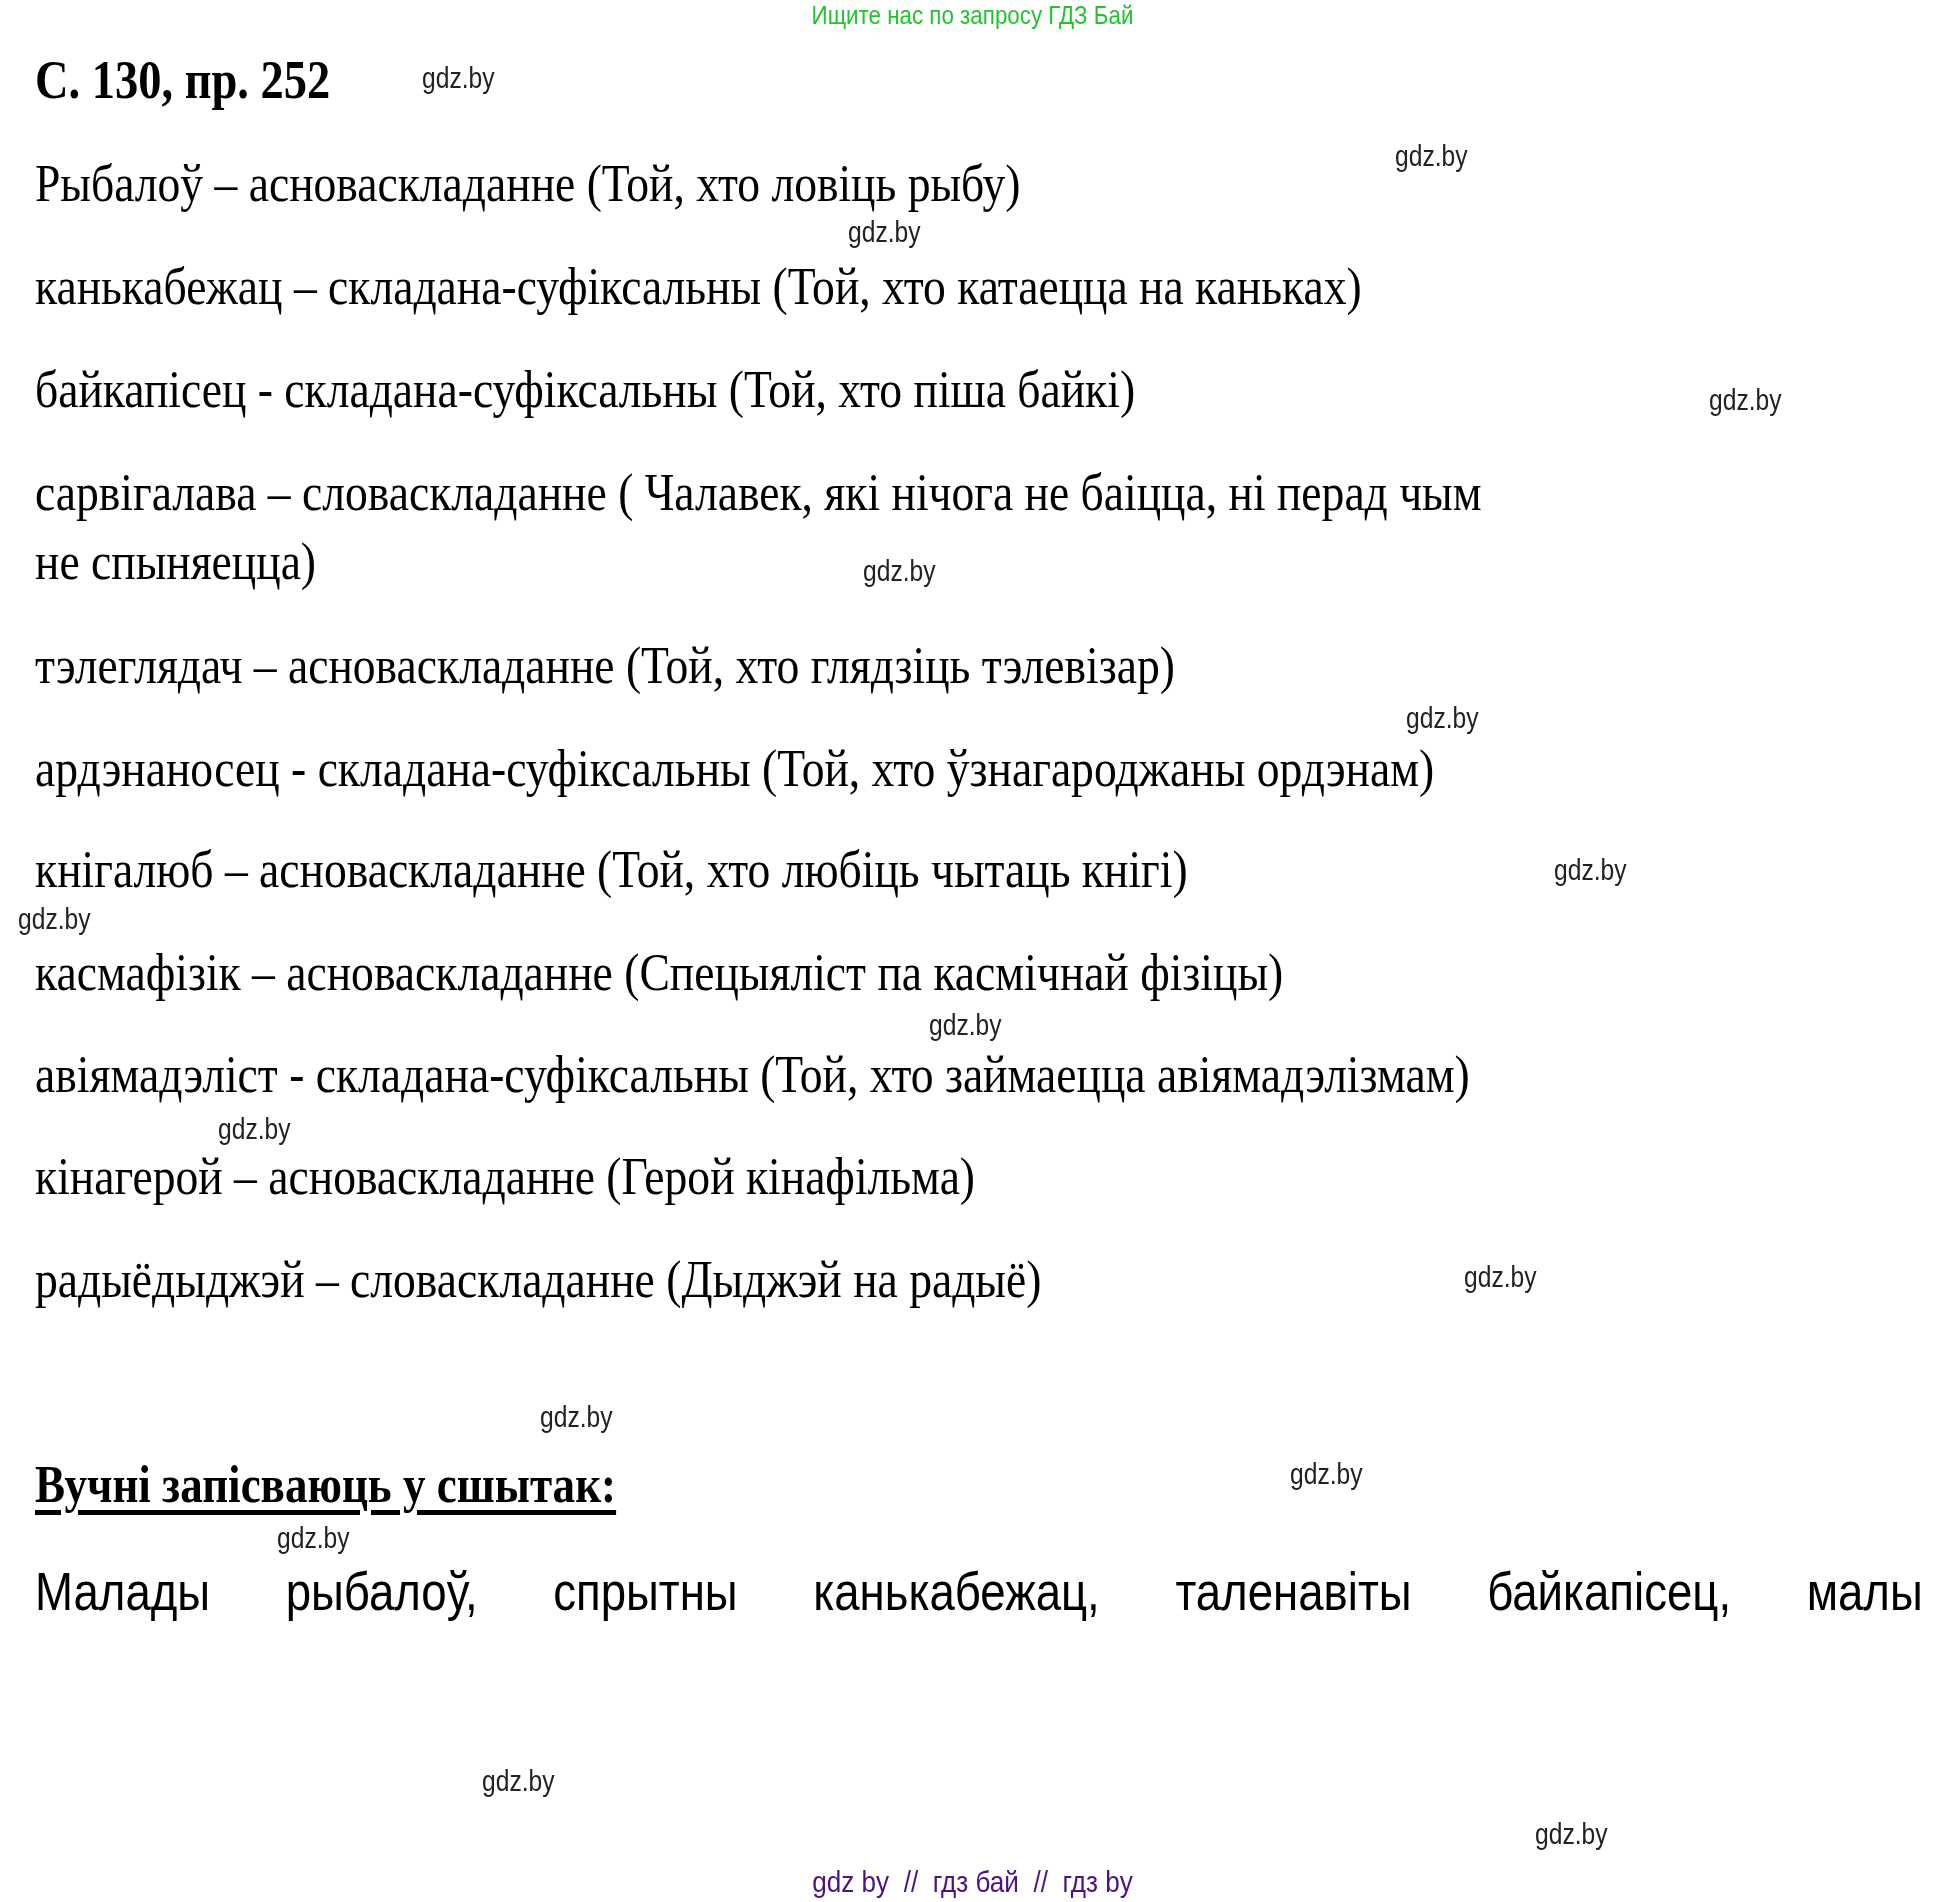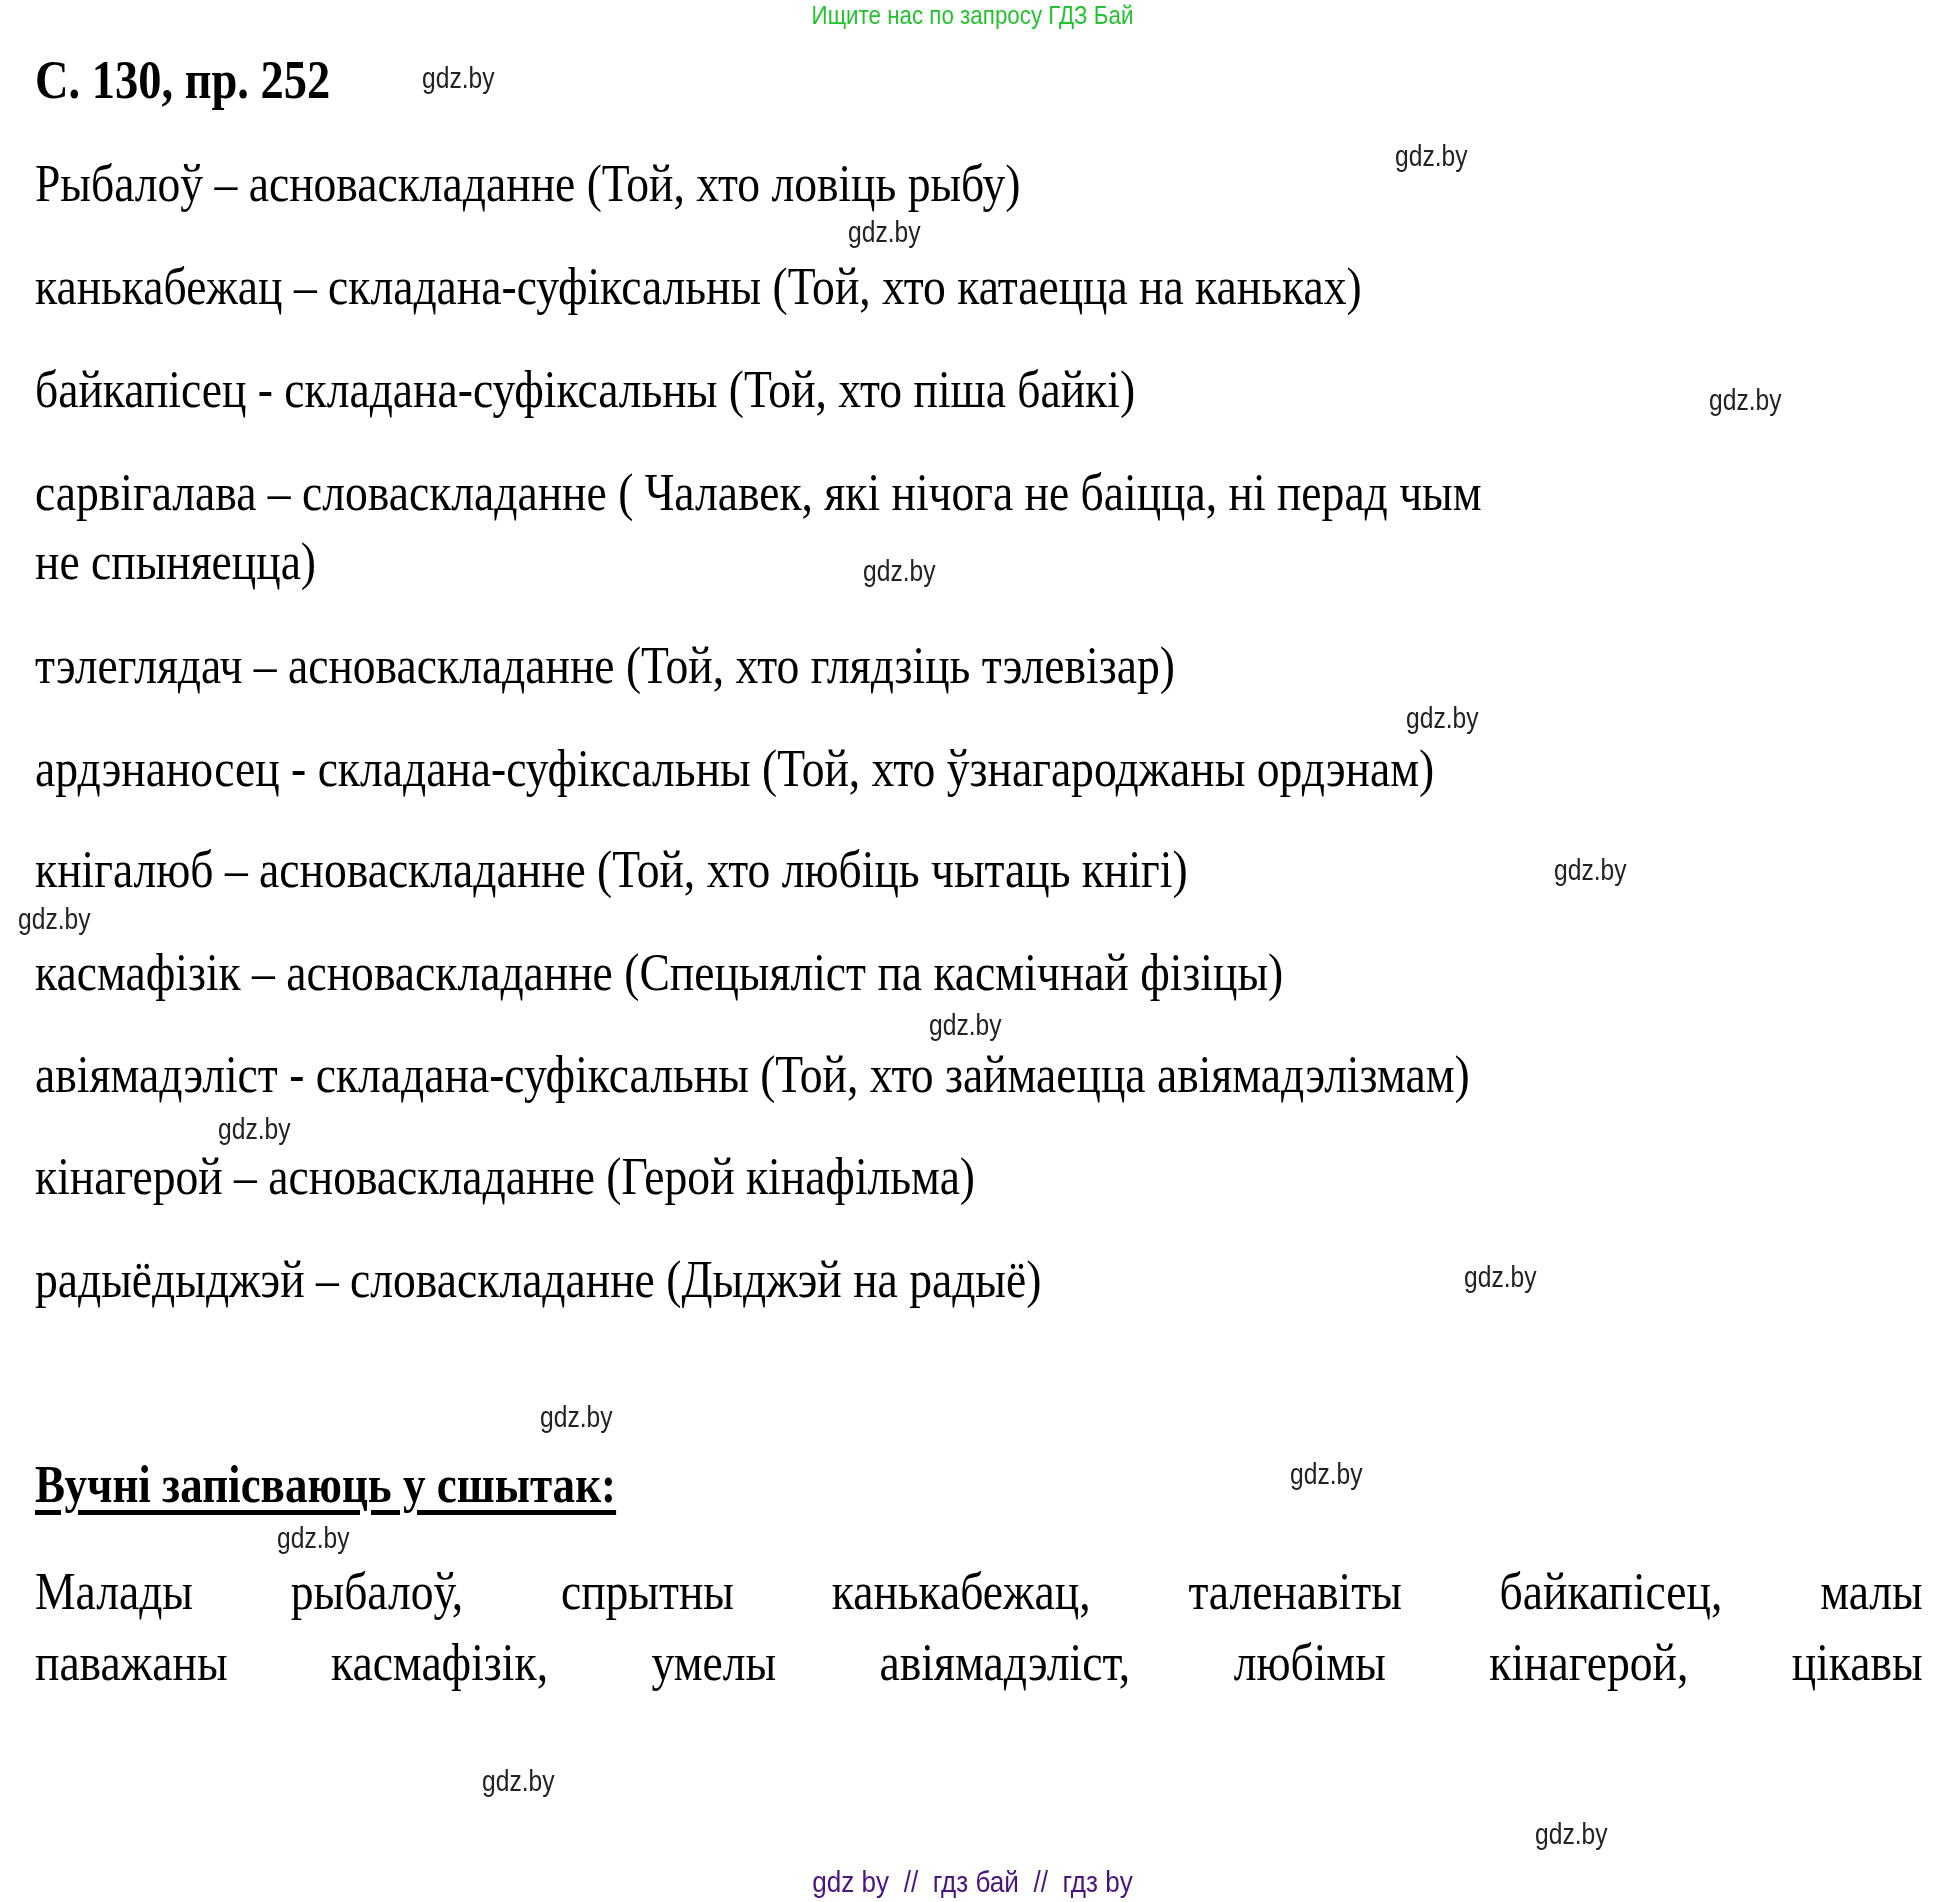--- a/index.html
+++ b/index.html
@@ -2,21 +2,21 @@
 <html><head>
 <meta charset="utf-8">
 <style>
   html, body { margin:0; padding:0; background:#ffffff; }
   body { width:1945px; height:1903px; position:relative; overflow:hidden; }
   .abs { position:absolute; white-space:nowrap; }
   .top-banner { top:0; left:0; width:1945px; text-align:center; font-family:"Liberation Sans", sans-serif; font-size:26px; line-height:31px; transform:scaleX(0.86); transform-origin:50% 0; }
   .title { left:35px; top:49px; font-family:"Liberation Serif", serif; font-weight:bold; font-size:54px; line-height:62px; transform:scaleX(0.86); transform-origin:0 0; color:#000; }
   .line { left:35px; font-family:"Liberation Serif", serif; font-size:53px; line-height:62px; color:#000; transform:scaleX(0.86); transform-origin:0 0; }
   .heading { left:35px; top:1454px; font-family:"Liberation Serif", serif; font-weight:bold; font-size:53px; line-height:60px; text-decoration:underline; text-decoration-thickness:4.9px; text-underline-offset:7.8px; transform:scaleX(0.85); transform-origin:0 0; color:#000; }
-  .para { position:absolute; left:35px; top:1556px; width:1887px; font-family:Liberation Serif, serif; font-size:53px; line-height:71px; color:#000; }
+  .para { position:absolute; left:35px; top:1556px; width:1887px; font-family:Liberation Sans, sans-serif; font-size:53px; line-height:71px; color:#000; }
   .para .pl { display:block; text-align:justify; text-align-last:justify; white-space:nowrap; height:71px; }
   .para .pl.last { text-align-last:left; }
   .para .inner { display:block; transform:scaleX(0.86); transform-origin:0 0; width:2195px; }
   .wm { font-family:"Liberation Sans", sans-serif; font-size:29px; line-height:33px; color:#222; transform:scaleX(0.85); transform-origin:0 0; }
   .footer { top:1865px; left:0; width:1945px; text-align:center; font-family:"Liberation Sans", sans-serif; font-size:29px; line-height:35px; transform:scaleX(0.9); transform-origin:50% 0; }
 </style>
 </head>
 <body>
 
 <div class="abs top-banner" style="color:#22c32e;">Ищите нас по запросу ГДЗ Бай</div>
@@ -35,23 +35,20 @@
 <div class="abs line" style="top:1043px;">авіямадэліст - складана-суфіксальны (Той, хто займаецца авіямадэлізмам)</div>
 <div class="abs line" style="top:1145px;">кінагерой – асноваскладанне (Герой кінафільма)</div>
 <div class="abs line" style="top:1248px;">радыёдыджэй – словаскладанне (Дыджэй на радыё)</div>
 
 <div class="abs heading">Вучні запісваюць у сшытак:</div>
 
 <div class="para">
   <span class="pl">
       <span class="inner" style="text-align:justify;text-align-last:justify;">Малады рыбалоў, спрытны канькабежац, таленавіты байкапісец, малы</span>
     </span>
-  <span class="pl">
-      <span class="inner" style="text-align:justify;text-align-last:justify;">паважаны касмафізік, умелы авіямадэліст, любімы кінагерой, цікавы</span>
-    </span>
 </div>
 
 <div class="abs wm" style="left:422px;top:62px;">gdz.by</div>
 <div class="abs wm" style="left:1395px;top:140px;">gdz.by</div>
 <div class="abs wm" style="left:848px;top:216px;">gdz.by</div>
 <div class="abs wm" style="left:1709px;top:384px;">gdz.by</div>
 <div class="abs wm" style="left:863px;top:555px;">gdz.by</div>
 <div class="abs wm" style="left:1406px;top:702px;">gdz.by</div>
 <div class="abs wm" style="left:1554px;top:854px;">gdz.by</div>
 <div class="abs wm" style="left:17.5px;top:903px;">gdz.by</div>

